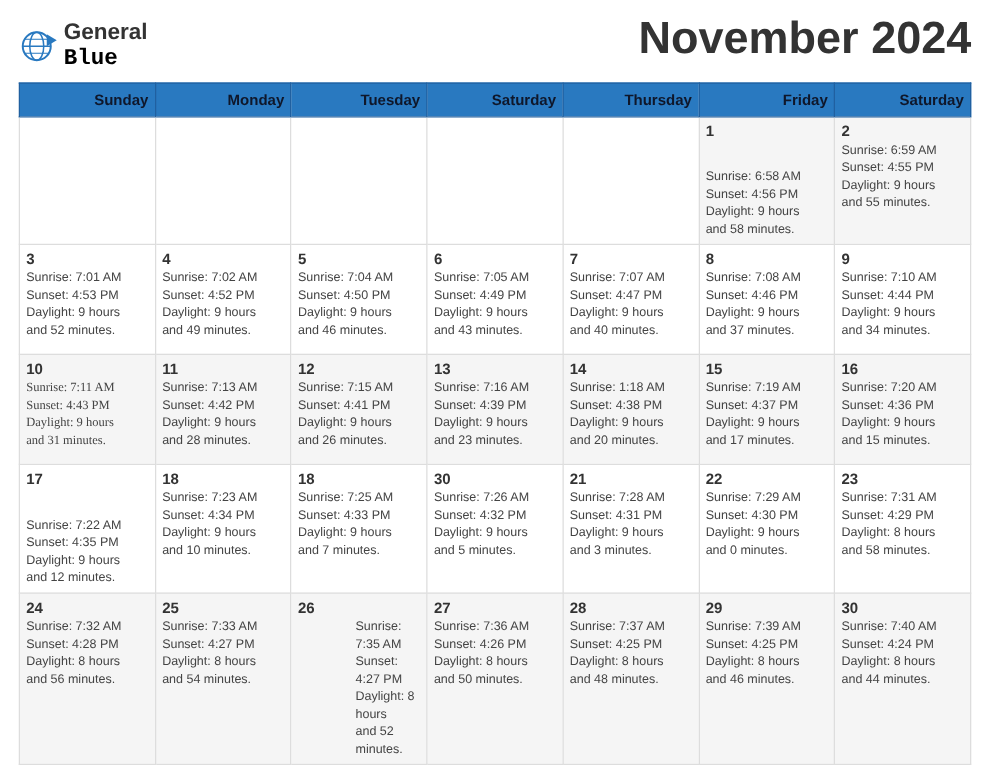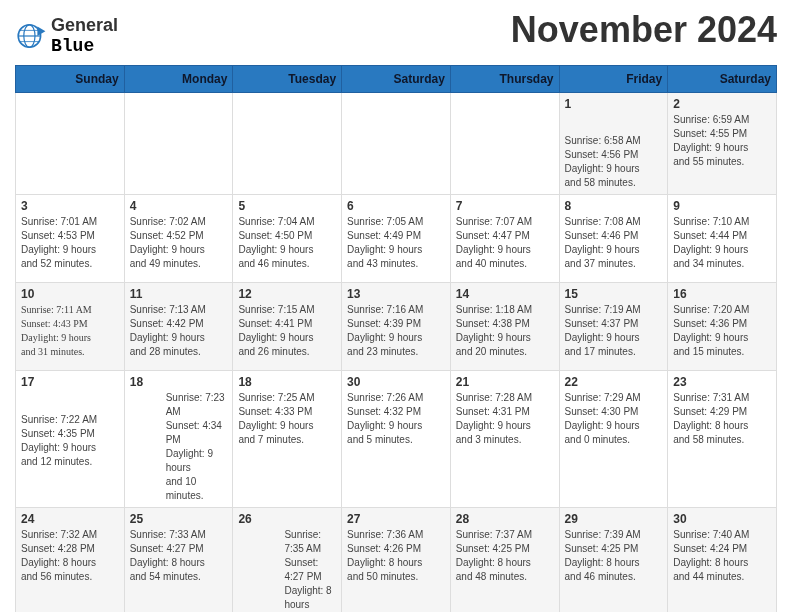--- a/index.html
+++ b/index.html
@@ -263,21 +263,21 @@
         <tr>
           <td>
             <span class="day-number">17</span>
             <div class="day-info" style="white-space: pre-line; margin-top: 24px;">Sunrise: 7:22 AM
 Sunset: 4:35 PM
 Daylight: 9 hours
 and 12 minutes.</div>
           </td>
           <td>
             <span class="day-number">18</span>
-            <div class="day-info" style="white-space: pre-line; margin-left: 36px;">Sunrise: 7:23 AM
+            <div class="day-info" style="white-space: pre-line;">Sunrise: 7:23 AM
 Sunset: 4:34 PM
 Daylight: 9 hours
 and 10 minutes.</div>
           </td>
           <td>
             <span class="day-number">18</span>
             <div class="day-info" style="white-space: pre-line;">Sunrise: 7:25 AM
 Sunset: 4:33 PM
 Daylight: 9 hours
 and 7 minutes.</div>

